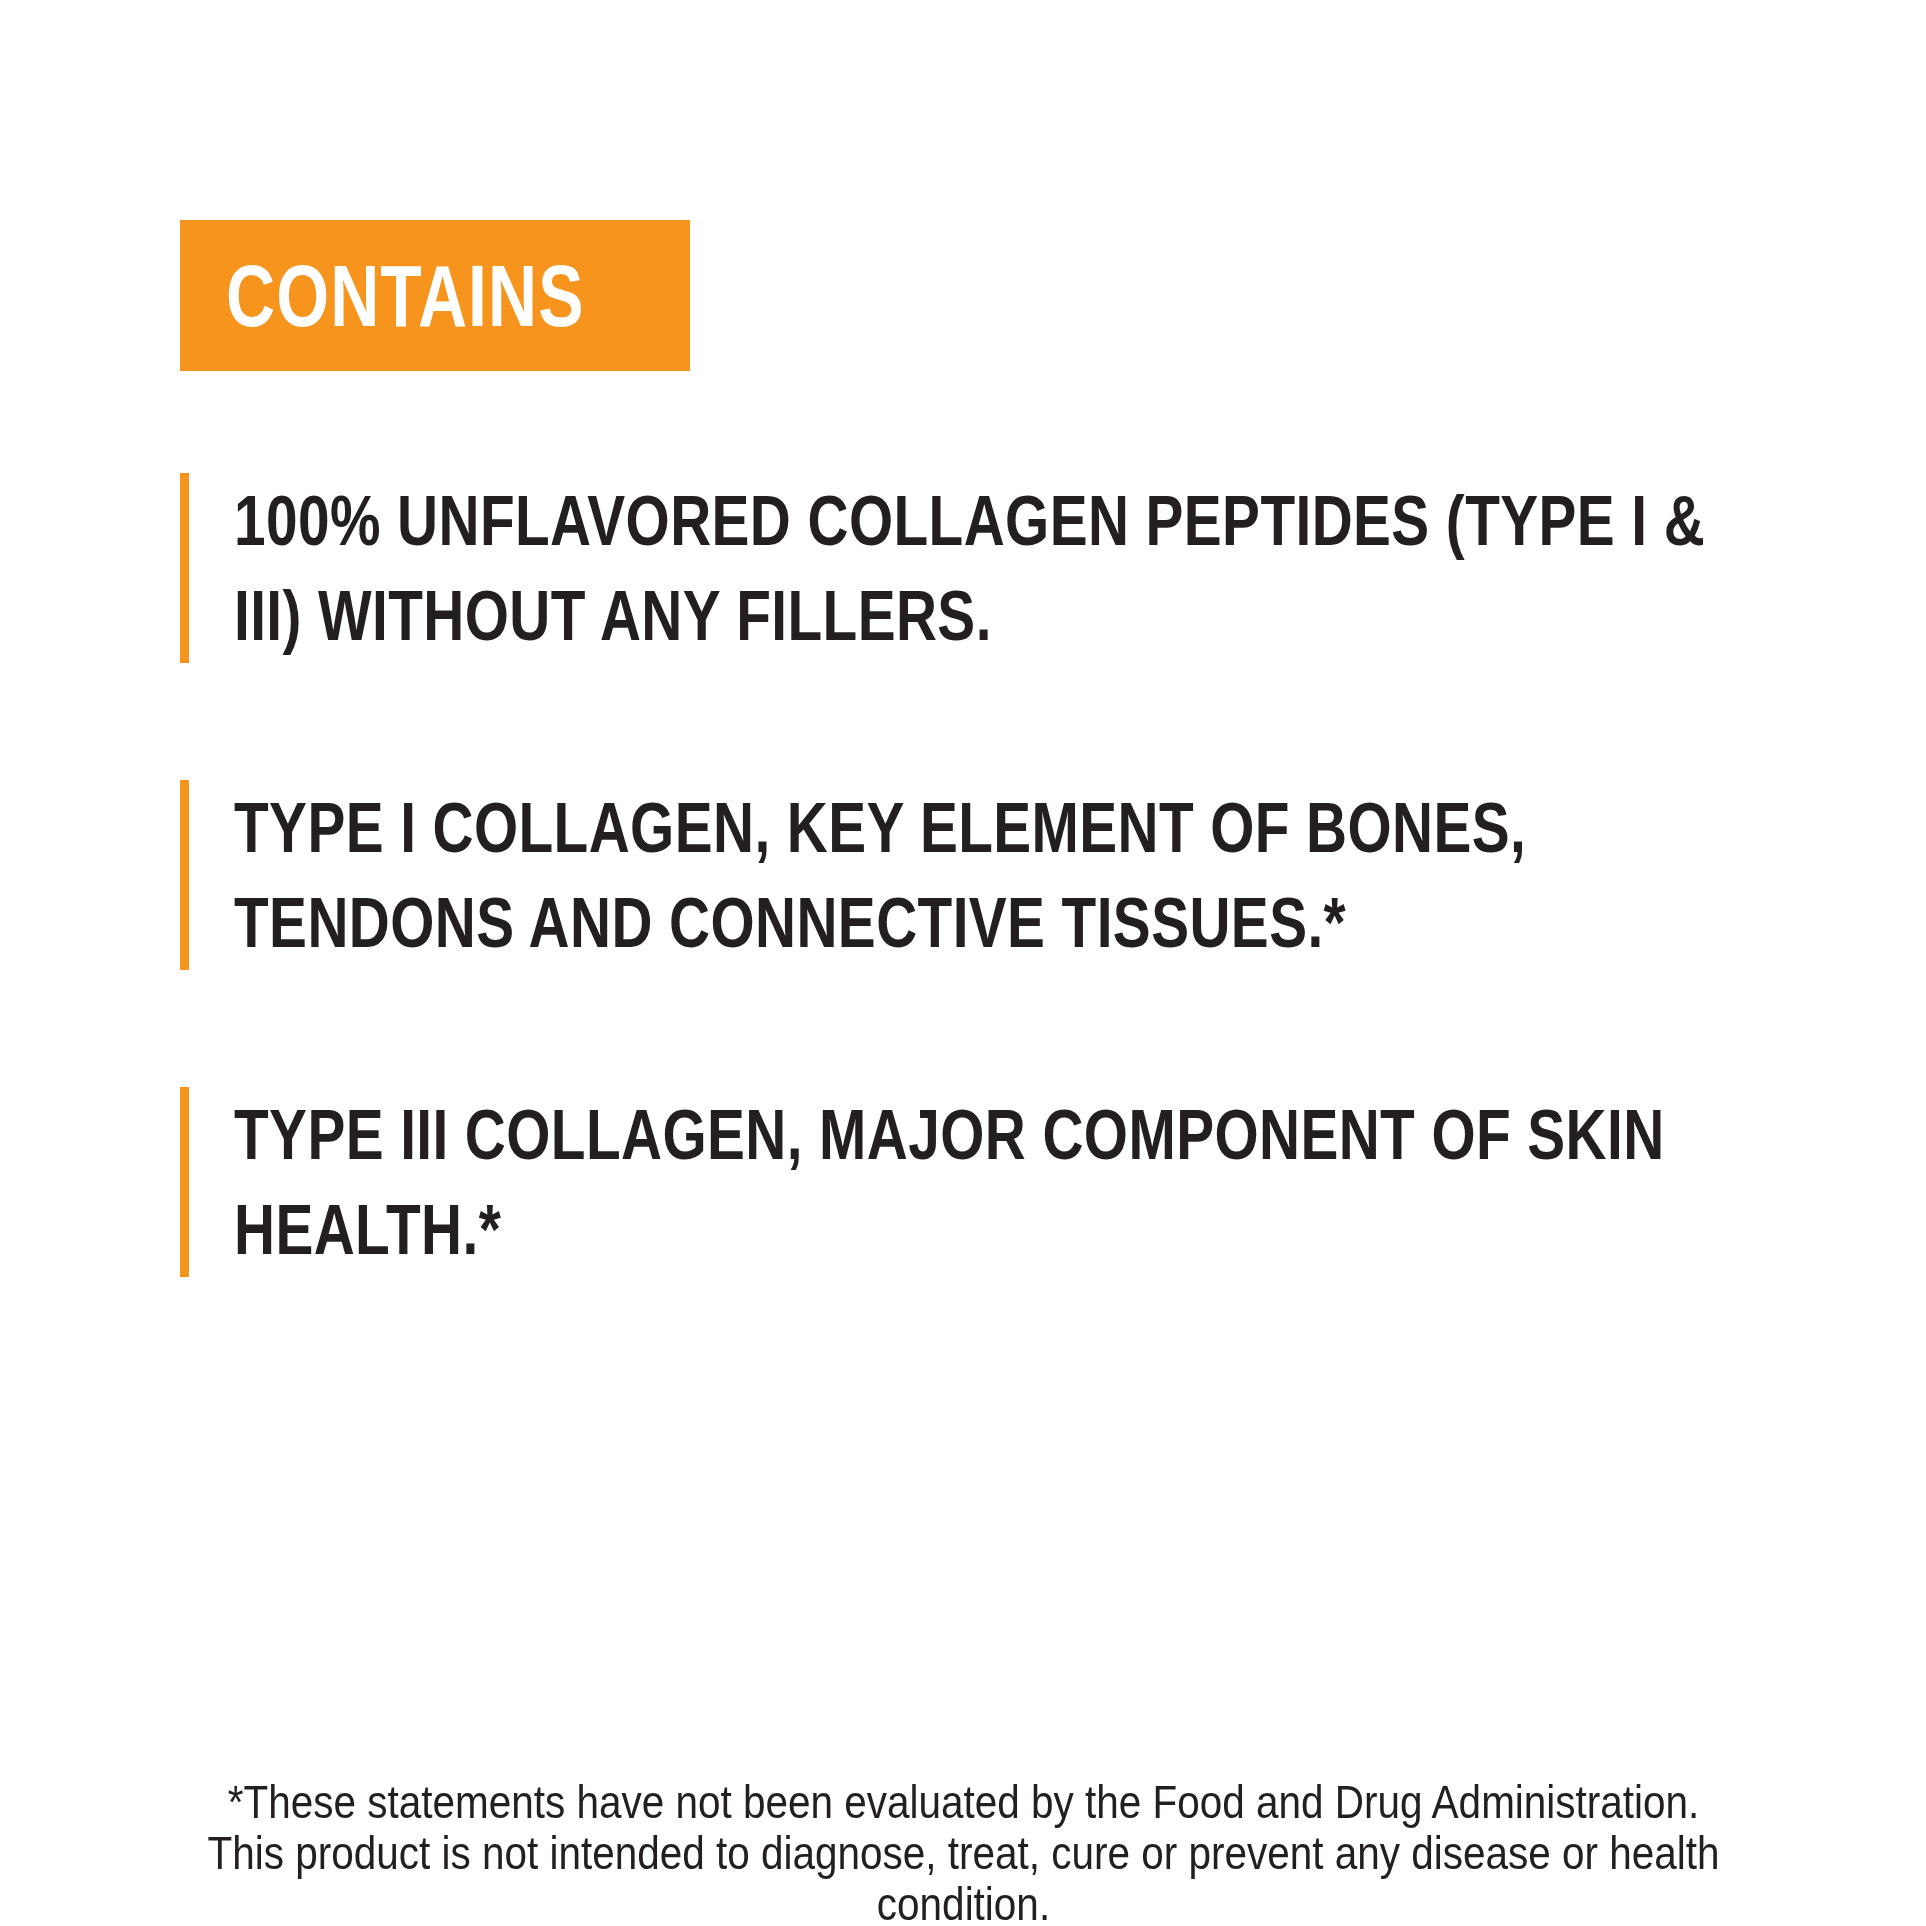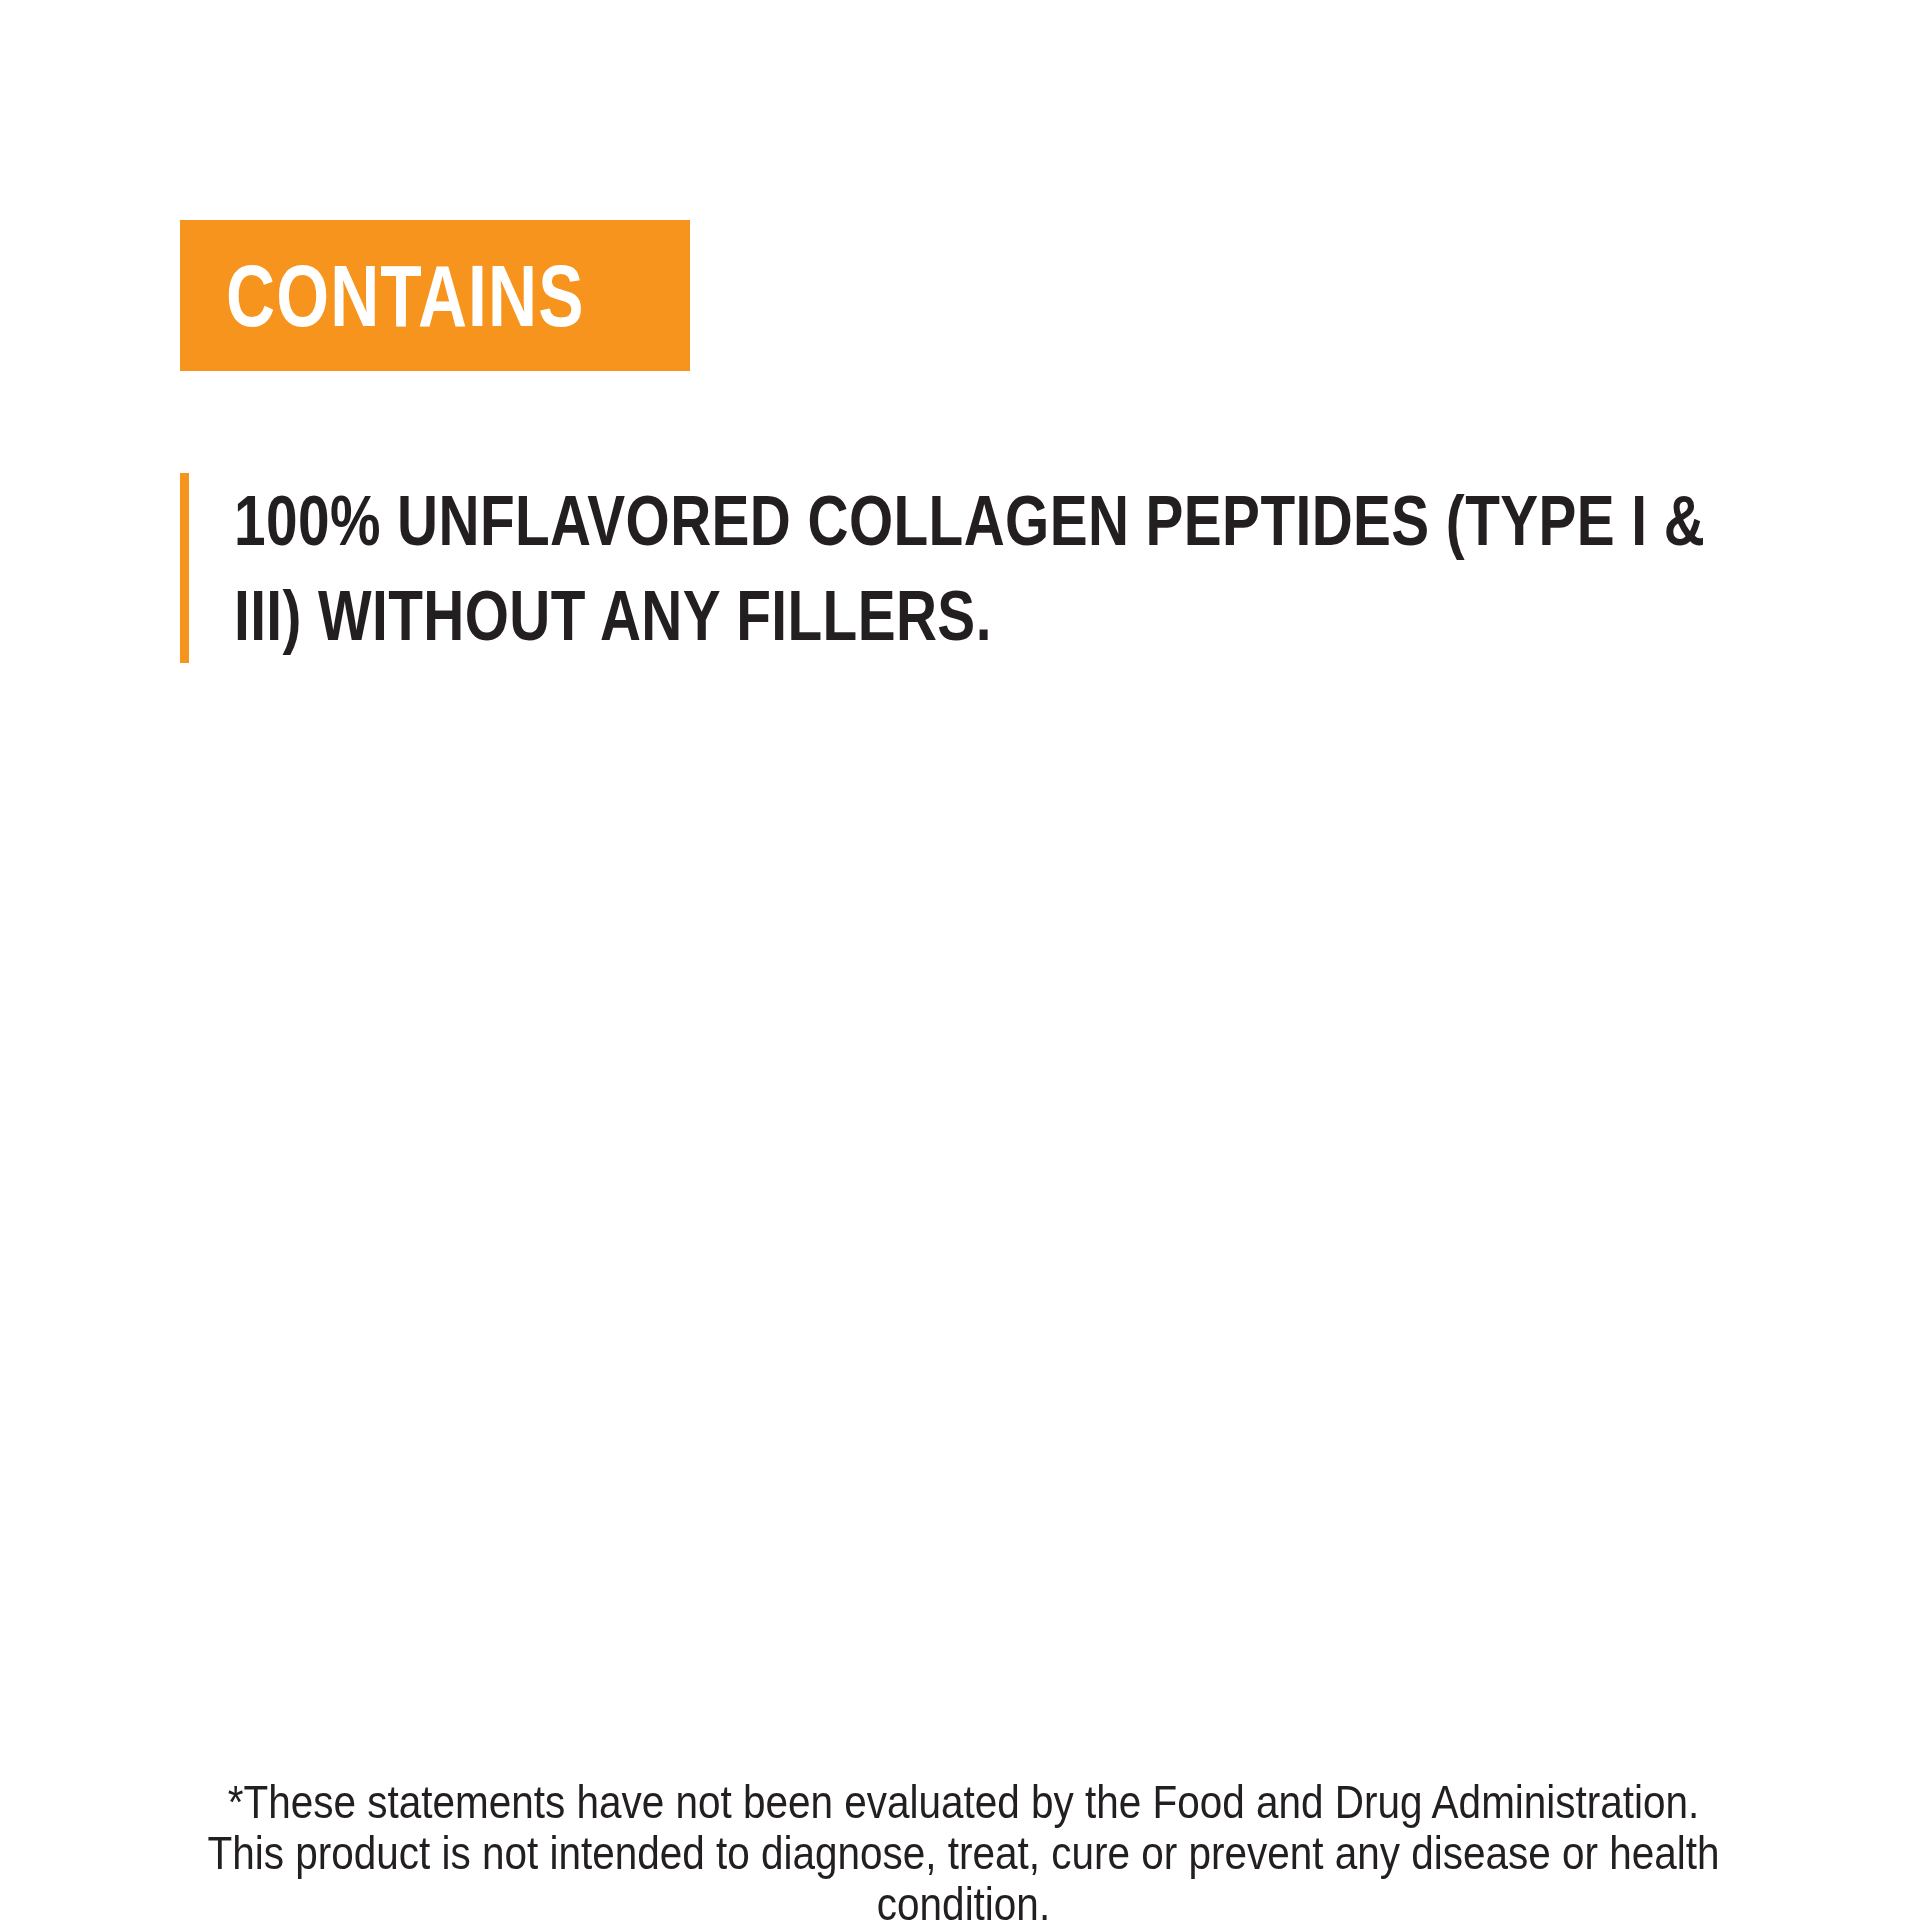--- a/index.html
+++ b/index.html
@@ -112,21 +112,29 @@
     <span id="contains-banner-label">CONTAINS</span>
   </div>
 
   <div id="bullet-list">
 
     <div class="bullet-item">
       <span class="bullet-rule"></span>
       <div class="bullet-text">100% UNFLAVORED COLLAGEN PEPTIDES (TYPE I &amp; III) WITHOUT ANY FILLERS.</div>
     </div>
 
+    <div class="bullet-item">
+      <span class="bullet-rule"></span>
+      <div class="bullet-text">TYPE I COLLAGEN, KEY ELEMENT OF BONES, TENDONS AND CONNECTIVE TISSUES.*</div>
+    </div>
 
+    <div class="bullet-item">
+      <span class="bullet-rule"></span>
+      <div class="bullet-text">TYPE III COLLAGEN, MAJOR COMPONENT OF SKIN HEALTH.*</div>
+    </div>
 
   </div>
 
   <div id="footer-disclaimer">
     <span class="footer-line">*These statements have not been evaluated by the Food and Drug Administration.</span>
     <span class="footer-line">This product is not intended to diagnose, treat, cure or prevent any disease or health condition.</span>
   </div>
 
 </div>
 

